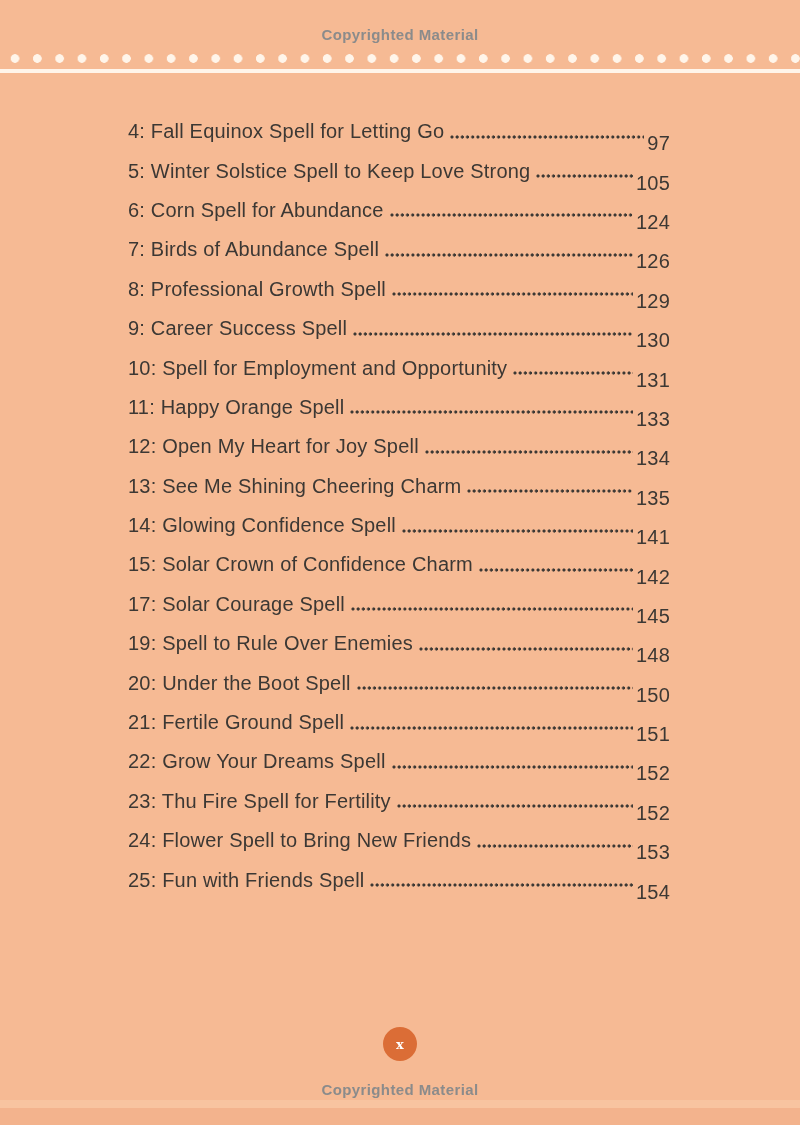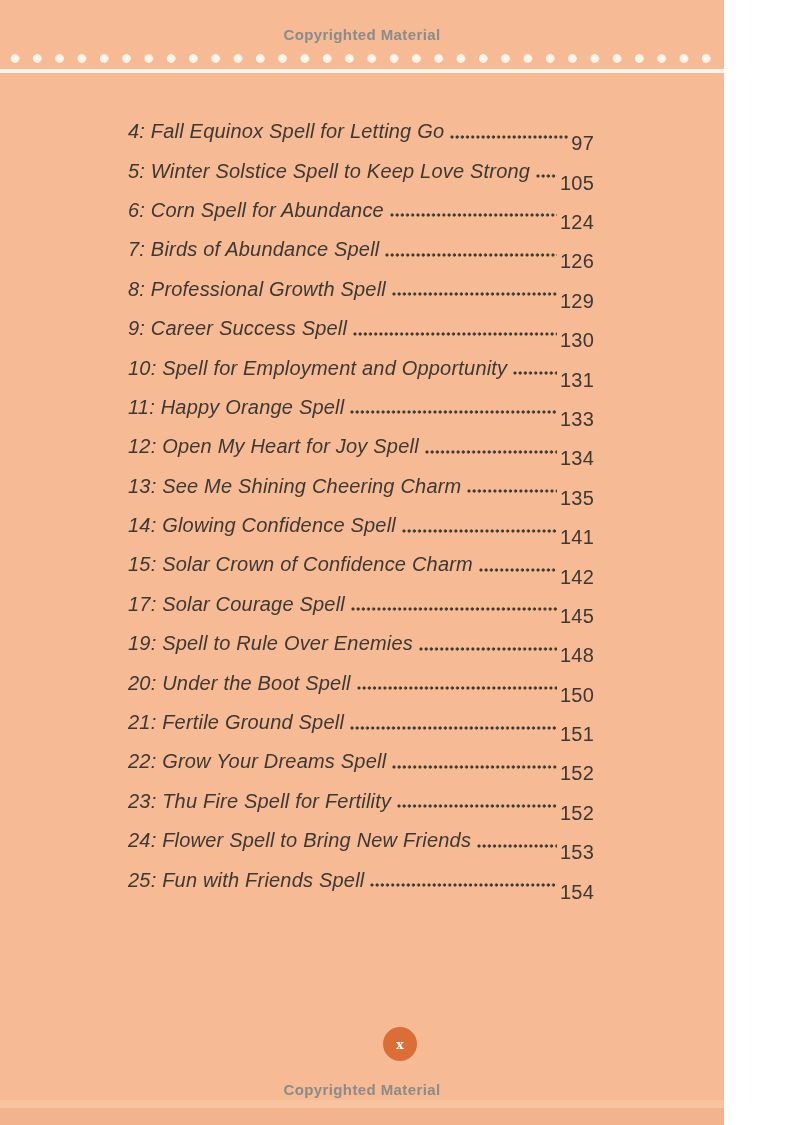--- a/index.html
+++ b/index.html
@@ -2,21 +2,21 @@
 <html><head>
 <meta charset="utf-8">
 <style>
   html, body {
     margin: 0;
     padding: 0;
     background: #ffffff;
   }
   .page {
     position: relative;
-    width: 724px;
+    width: 800px;
     height: 1125px;
     background: #F6BA94;
     overflow: hidden;
     font-family: "Liberation Sans", sans-serif;
   }
   .copyright {
     position: absolute;
     left: 0;
     width: 100%;
     text-align: center;
@@ -55,21 +55,21 @@
     right: 130px;
   }
   .toc-row {
     display: flex;
     align-items: center;
     height: 39.4px;
     color: #3C3834;
     font-size: 20px;
     letter-spacing: 0.2px;
   }
-  .toc-title { white-space: nowrap; font-style: italic; }
+  .toc-title { white-space: nowrap; }
   .leader {
     flex: 1;
     height: 4px;
     min-width: 14px;
     margin: 0 3px 0 6px;
     transform: translateY(5px);
     background-image: radial-gradient(circle at 2px 2px, #3C3834 1.35px, rgba(60,56,52,0) 1.85px);
     background-size: 5.2px 4px;
     background-repeat: repeat-x;
   }

